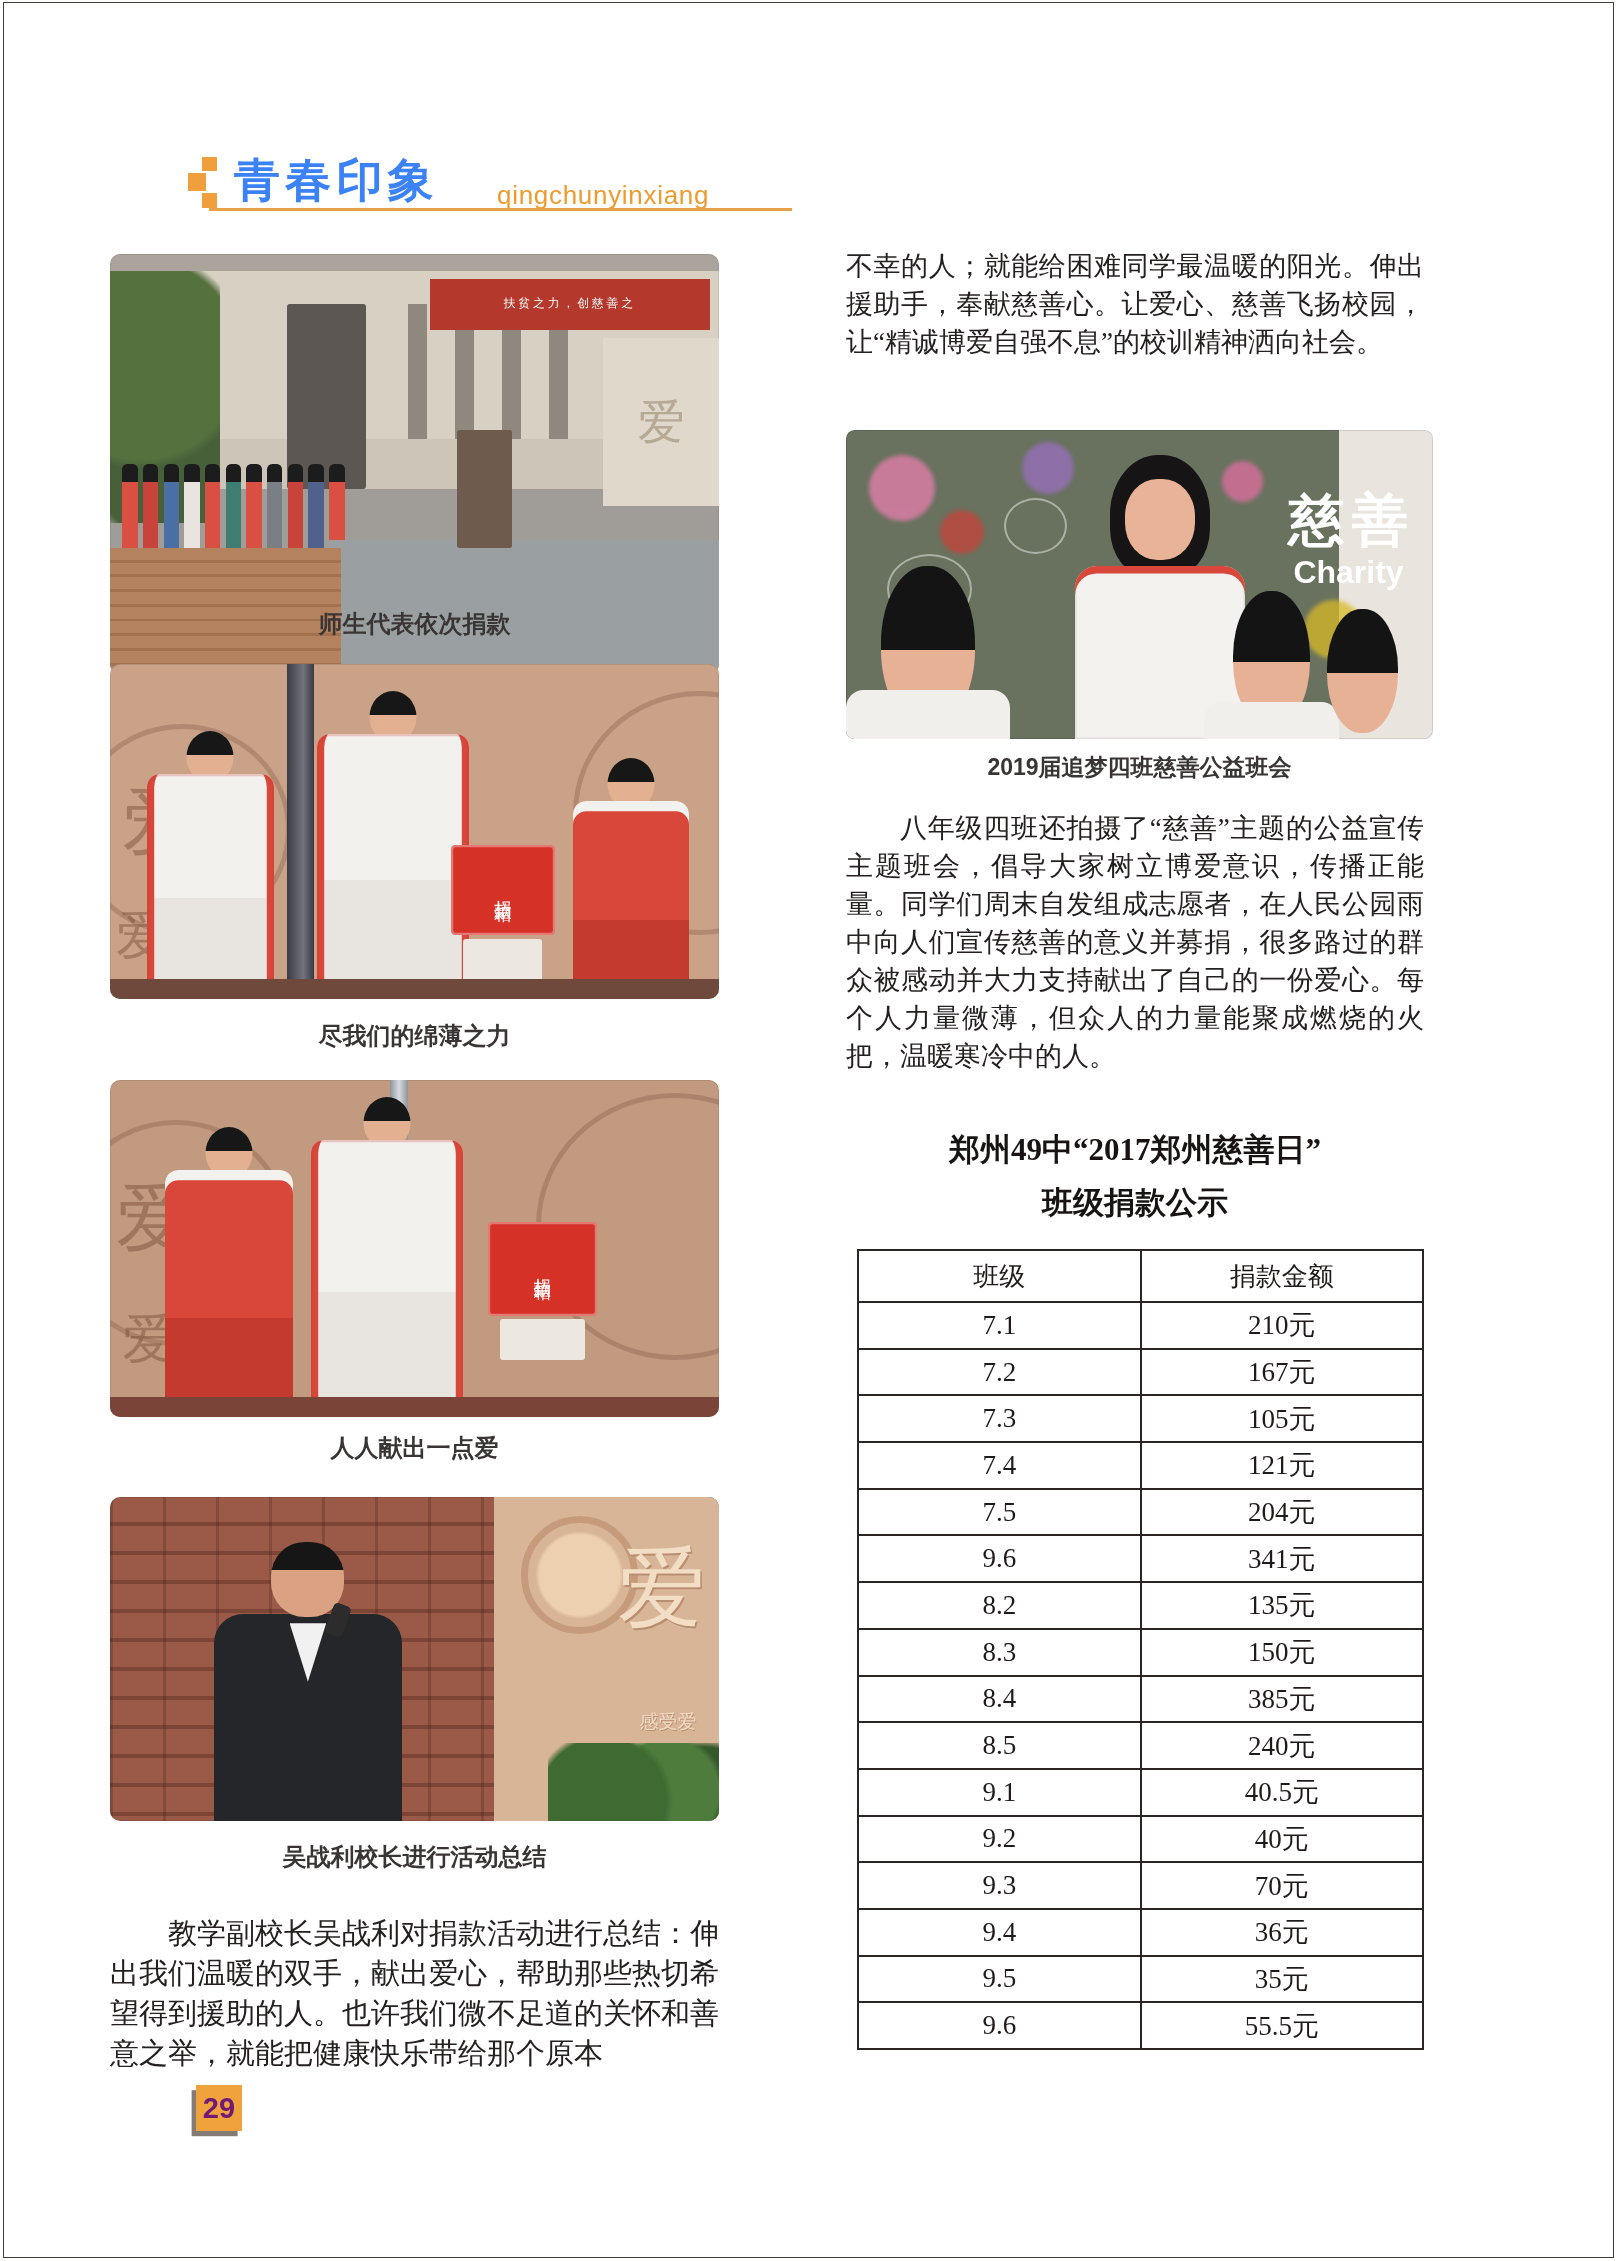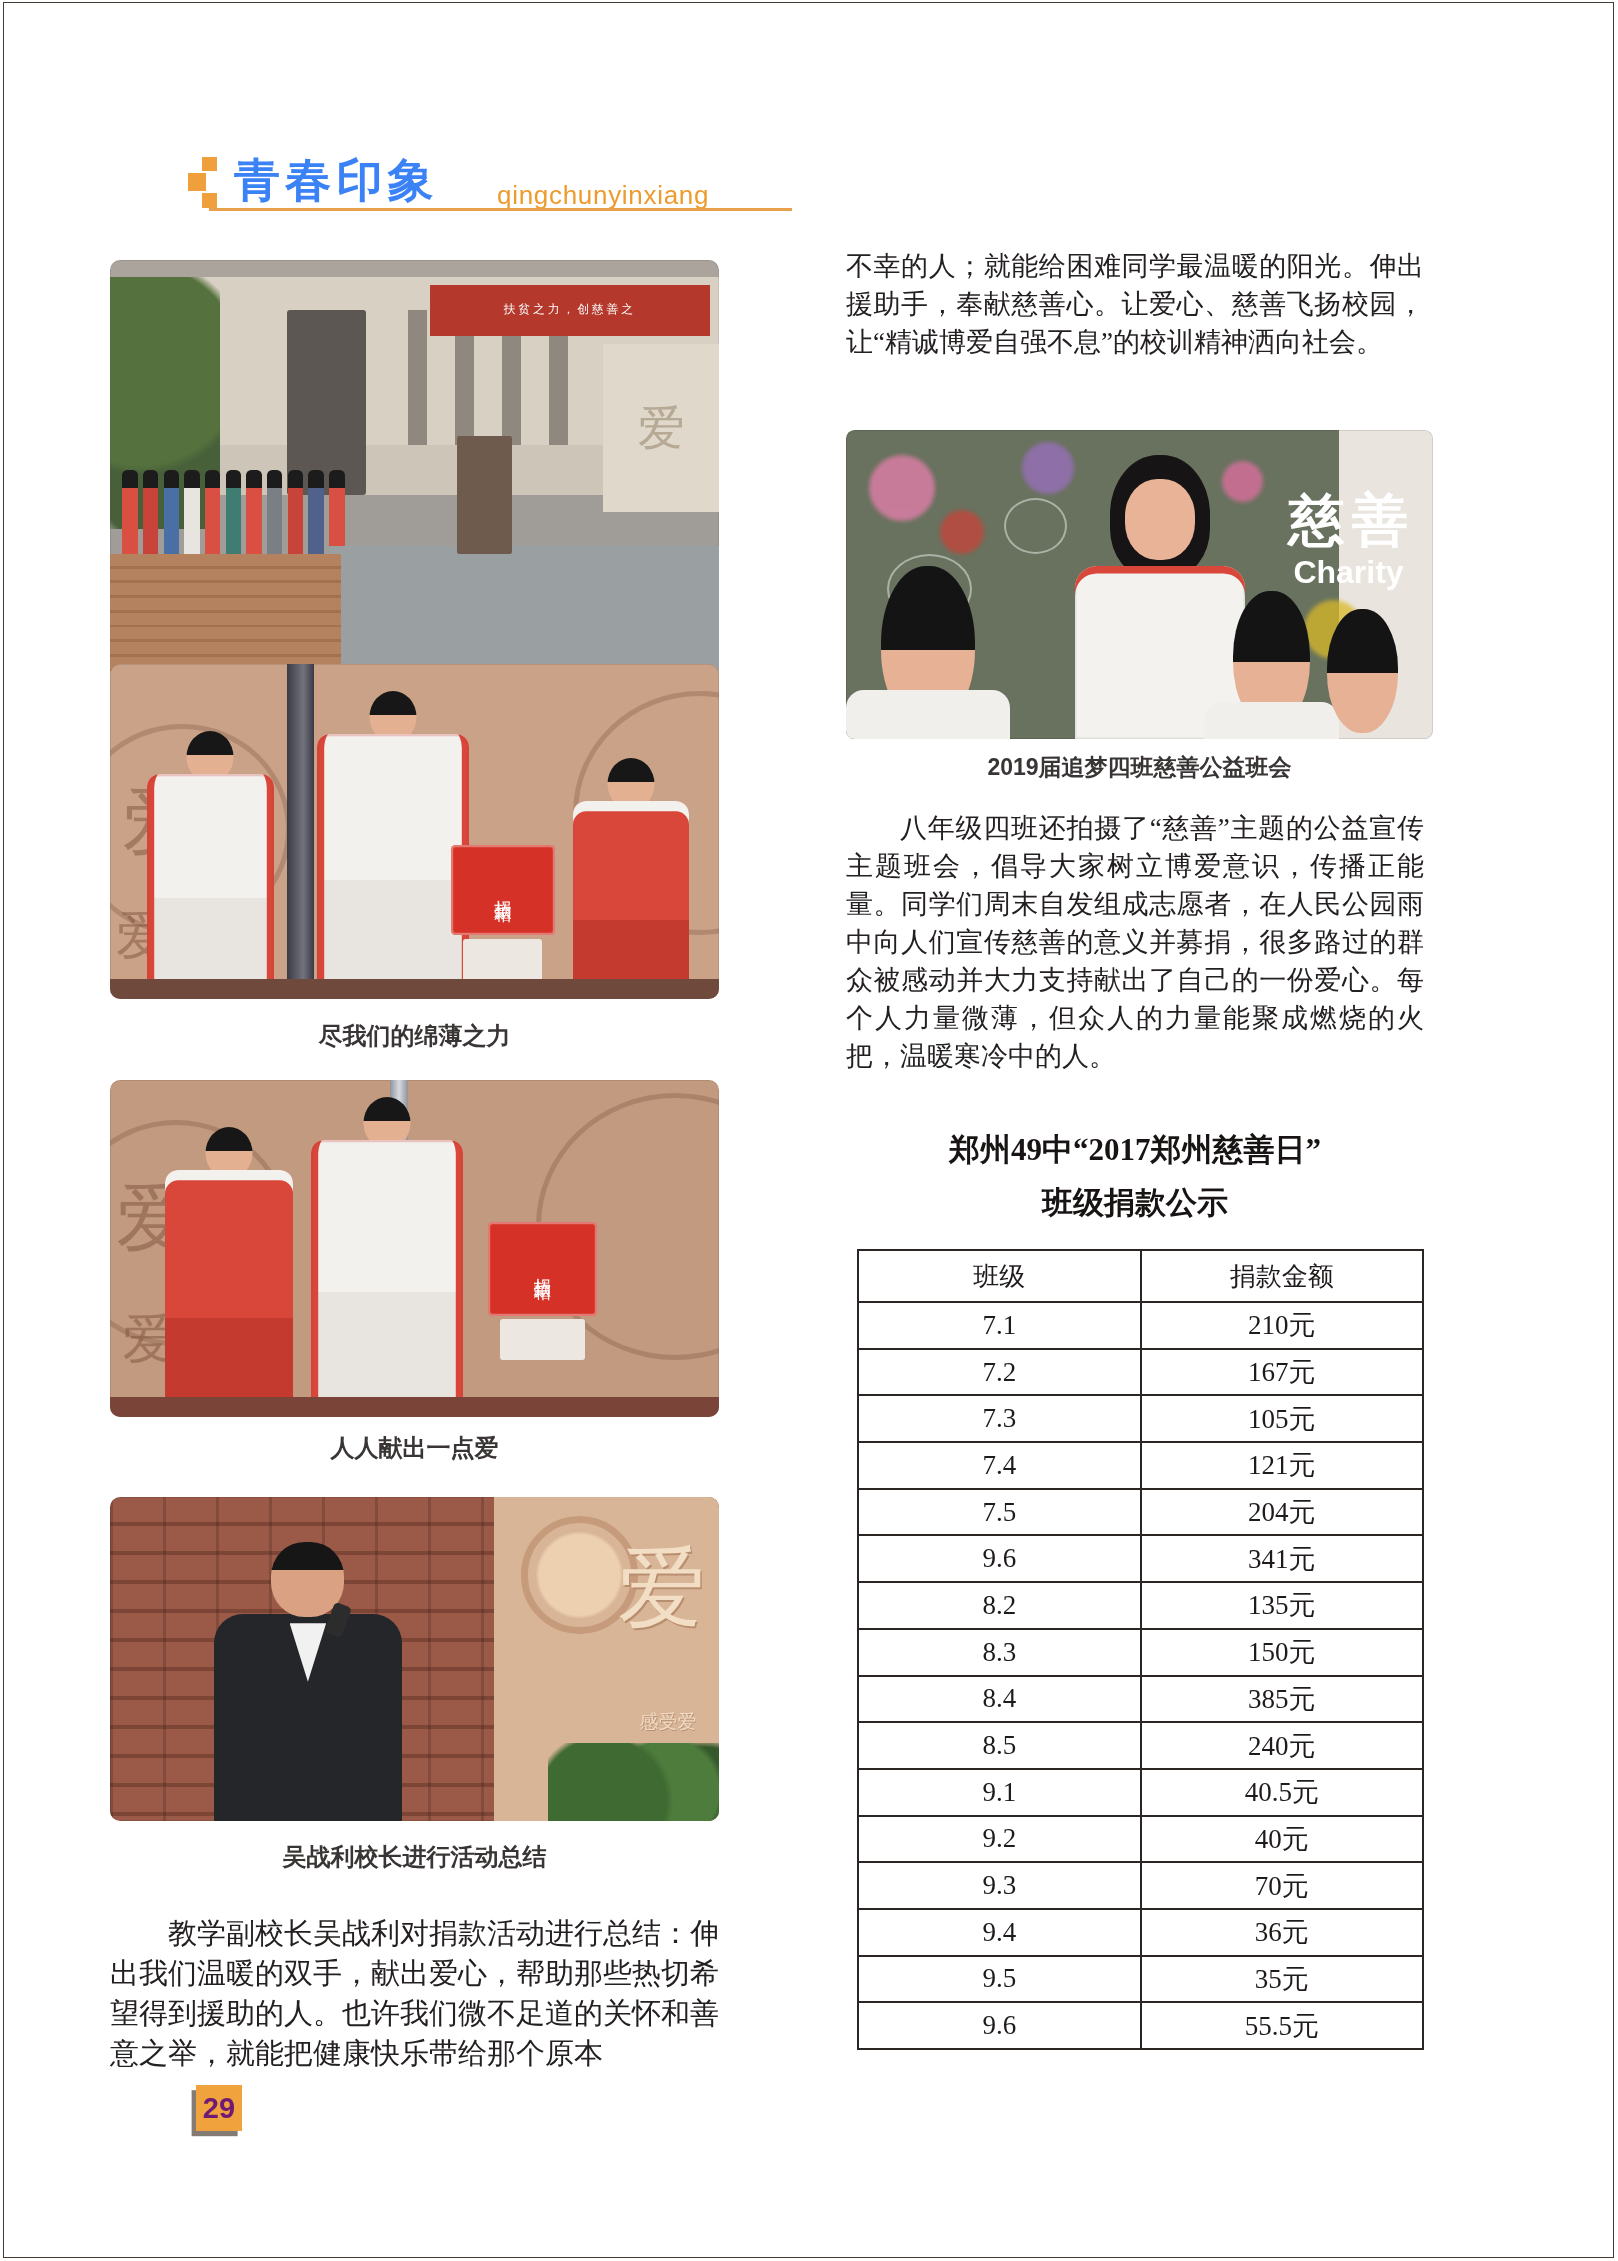--- a/index.html
+++ b/index.html
@@ -24,21 +24,21 @@
          box-shadow:0 0 0 0.7px rgba(0,0,0,.12) inset;}
   .caption{position:absolute;left:110px;width:609px;text-align:center;
            font-family:"Liberation Sans",sans-serif;font-size:24px;font-weight:600;color:#3a3535;}
   .abs{position:absolute;}
 
   
   .body-text{position:absolute;text-align:justify;font-size:27px;line-height:38px;color:#242020;}
   .indent{text-indent:2em;}
 
   
-  #photo1{top:260px;height:420px;
+  #photo1{top:254px;height:420px;
     background:linear-gradient(180deg,#aaa49c 0 4%,#d8d0c3 4% 44%,#ccc5b8 44% 56%,#a09c97 56% 70%,#b3815f 70% 100%);}
   .p1-tree{left:-2%;top:4%;width:20%;height:60%;background:radial-gradient(circle at 35% 35%,#55713d 0 55%,transparent 60%),
            radial-gradient(circle at 70% 70%,#47603a 0 50%,transparent 55%);}
   .p1-door{left:29%;top:12%;width:13%;height:44%;background:#5c5752;border-radius:2.9px;}
   .p1-win{left:49%;top:12%;width:30%;height:32%;
           background:repeating-linear-gradient(90deg,rgba(70,65,60,.5) 0 19px,transparent 19px 47px);}
   .p1-banner{right:1.5%;top:6%;width:46%;height:12%;background:#B5382C;color:#fff;
              font-family:"Liberation Sans",sans-serif;font-size:11.8px;letter-spacing:2.9px;
              display:flex;align-items:center;justify-content:center;}
   .p1-relief{right:0;top:20%;width:19%;height:40%;background:#e0d8ca;color:#b6aa96;
@@ -160,20 +160,21 @@
       <span class="pp" style="--c:#d94f42"></span>
       <span class="pp" style="--c:#7a7f86"></span>
       <span class="pp" style="--c:#c8433a"></span>
       <span class="pp" style="--c:#50628c"></span>
       <span class="pp" style="--c:#d94f42"></span>
     </div>
     <div class="abs p1-stage"></div>
     <div class="abs p1-podium"></div>
     <div class="abs p1-ground"></div>
   </div>
+  <div class="caption" style="top:608px">师生代表依次捐款</div>
 
   <div class="photo" id="photo2">
     <div class="abs ring" style="left:-6%;top:18%;width:34%;height:60%"></div>
     <div class="abs ring" style="left:76%;top:8%;width:40%;height:70%"></div>
     <div class="abs relief-char" style="left:2%;top:36%">爱</div>
     <div class="abs relief-char" style="left:1%;top:70%;font-size:52px">爱</div>
     <div class="abs pole-dark"></div>
     <div class="abs kid" style="left:6%;top:20%;width:21%;height:80%">
       <div class="head"></div>
         <div class="torso torso-white"></div>

